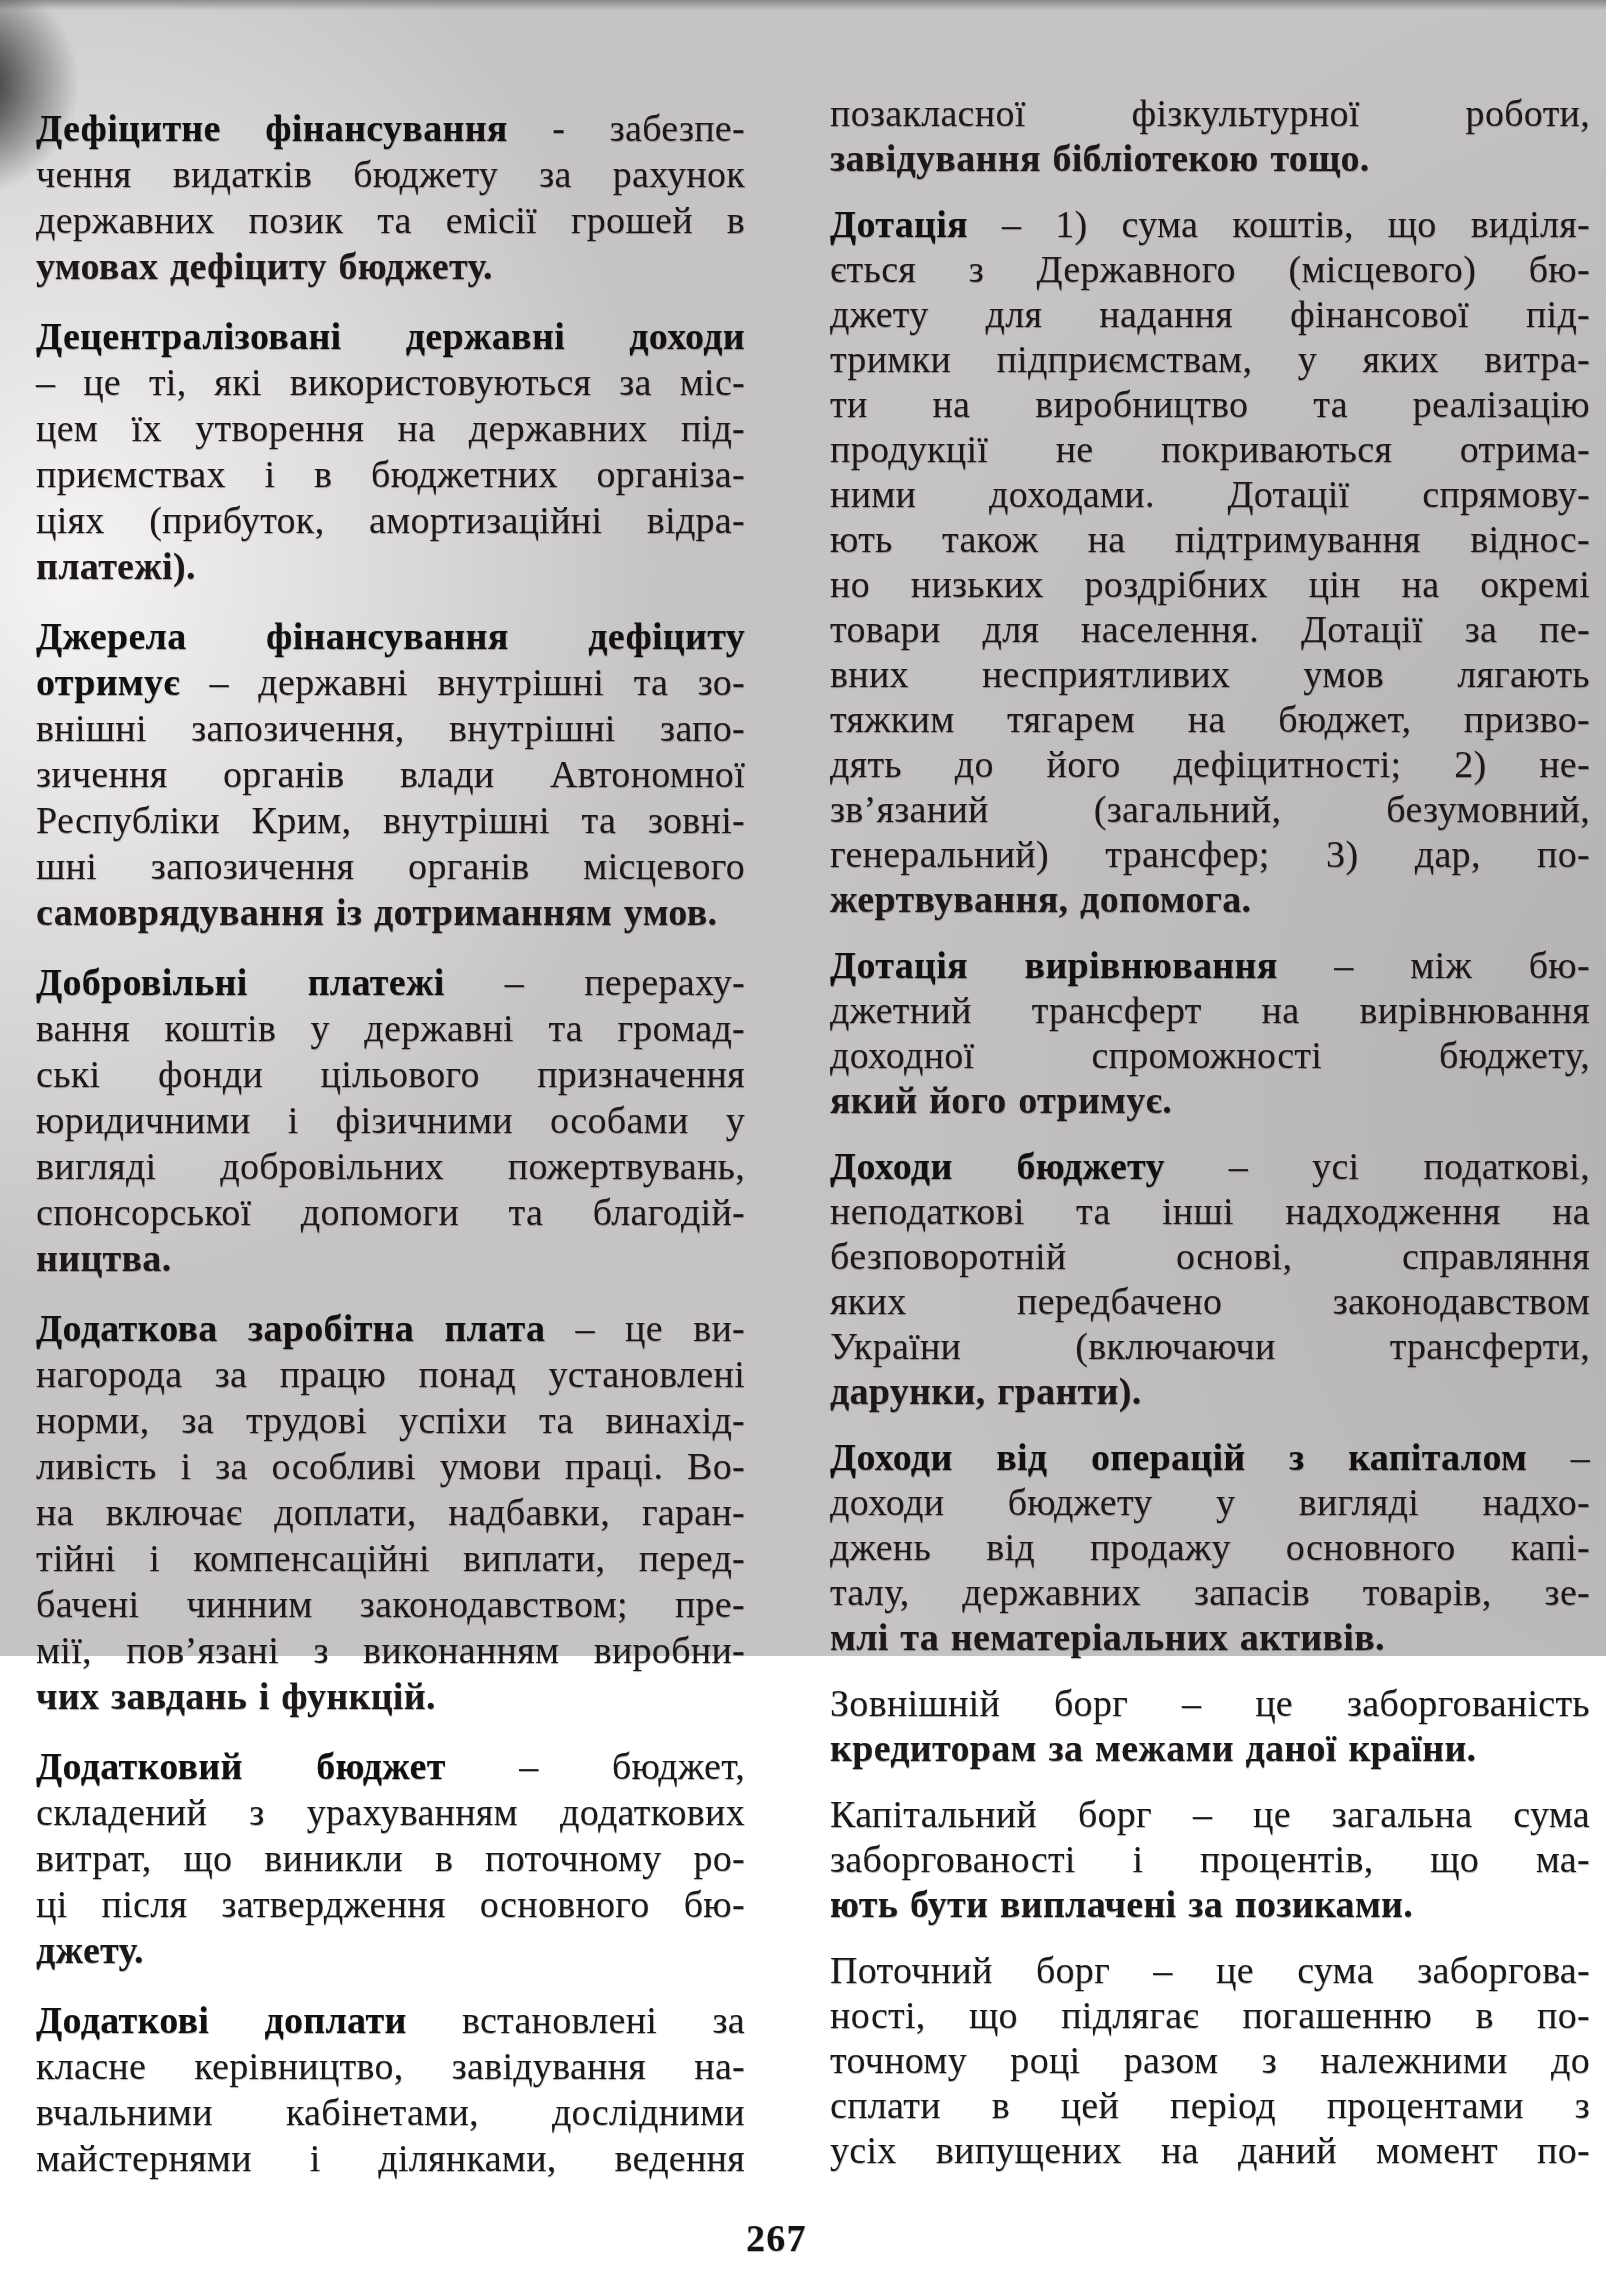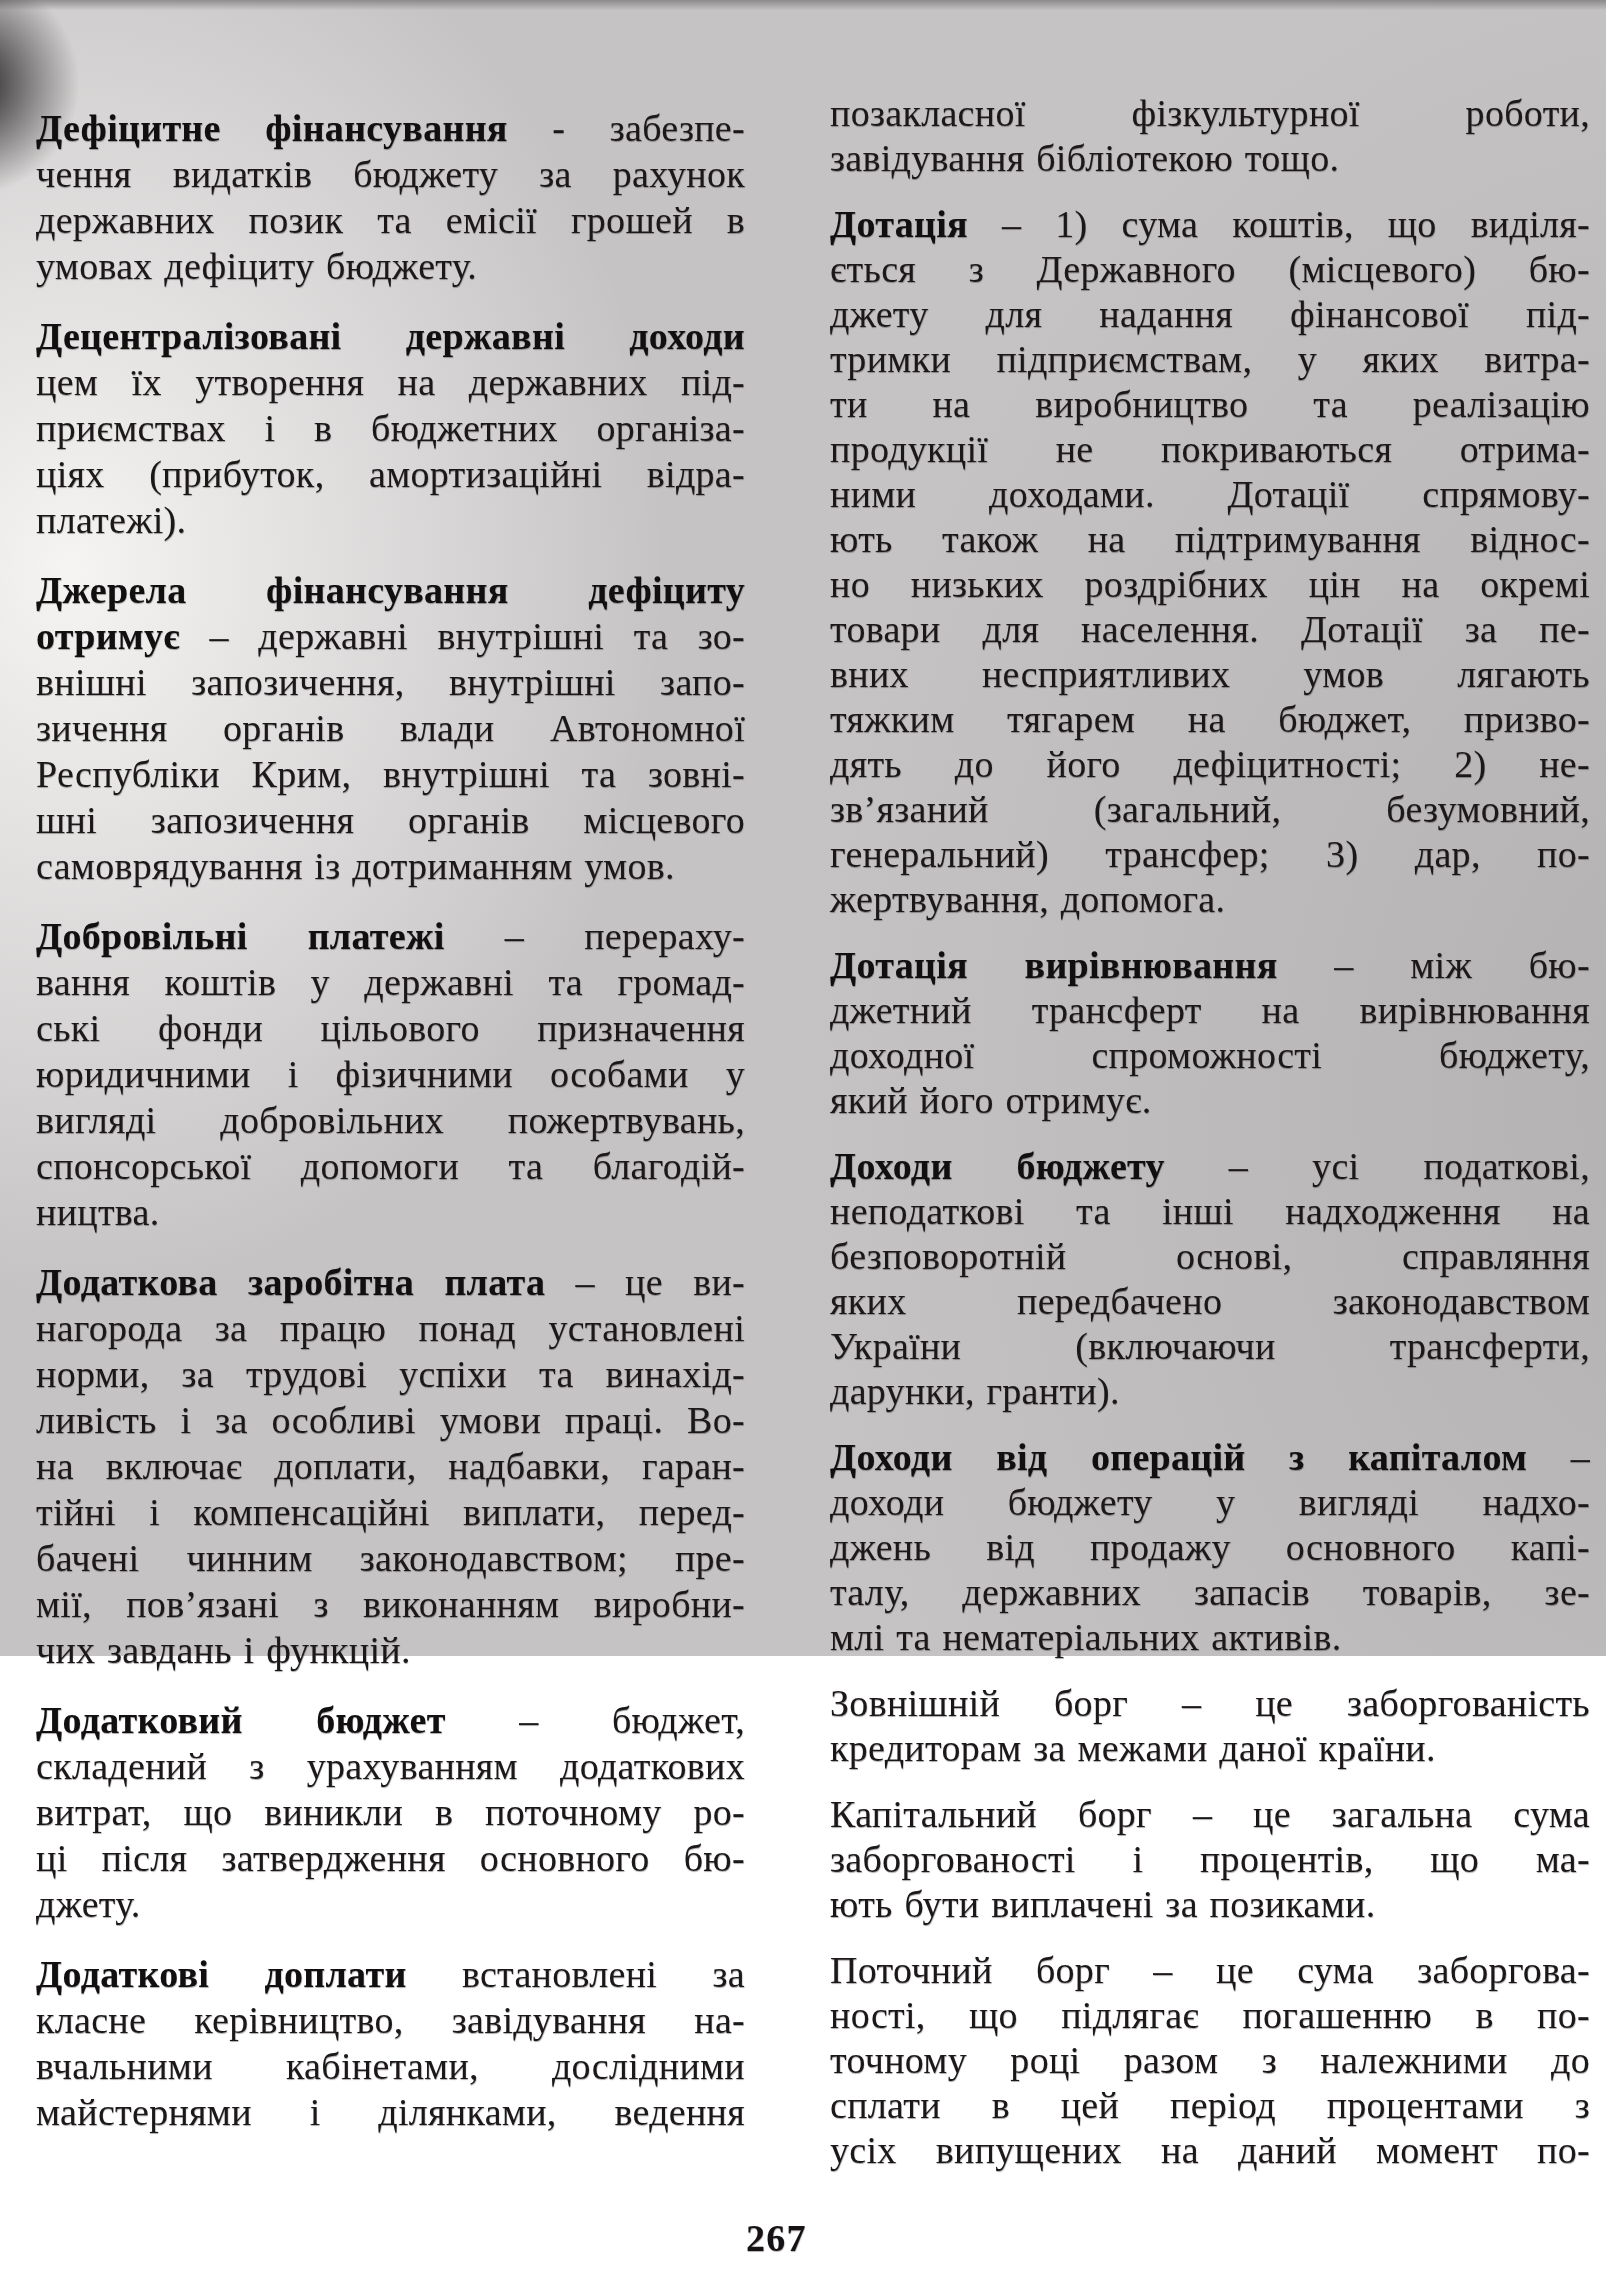--- a/index.html
+++ b/index.html
@@ -23,21 +23,21 @@
   .para{margin:0 0 24px 0;}
   .col-right .para{margin-bottom:21px;}
   .line{
     font-size:38px;line-height:46px;
     text-align:justify;text-align-last:justify;
     word-spacing:1.9px;letter-spacing:0.3px;
     text-shadow:0.4px 0.6px 0.8px rgba(38,32,36,.38);
     white-space:normal;
   }
   .col-right .line{line-height:45px;margin-left:45px;}
-  .line.last{text-align-last:left;}
+  .line.last{text-align-last:left;font-weight:bold;}
   .term{font-weight:bold;color:#120f11;}
   .page-number{
     position:absolute;left:746px;top:2216px;
     font-size:38px;letter-spacing:1.3px;color:#151114;
     text-shadow:0.4px 0.6px 0.8px rgba(38,32,36,.35);
     font-weight:bold;
   }
 </style>
 </head>
 <body>
@@ -45,20 +45,21 @@
 <div class="page">
   <div class="col col-left">
       <div class="para">
         <div class="line"><span class="term">Дефіцитне фінансування</span><span> - забезпе-</span></div>
         <div class="line"><span>чення видатків бюджету за рахунок</span></div>
         <div class="line"><span>державних позик та емісії грошей в</span></div>
         <div class="line last"><span>умовах дефіциту бюджету.</span></div>
       </div>
       <div class="para">
         <div class="line"><span class="term">Децентралізовані державні доходи</span></div>
+        <div class="line"><span>– це ті, які використовуються за міс-</span></div>
         <div class="line"><span>цем їх утворення на державних під-</span></div>
         <div class="line"><span>приємствах і в бюджетних організа-</span></div>
         <div class="line"><span>ціях (прибуток, амортизаційні відра-</span></div>
         <div class="line last"><span>платежі).</span></div>
       </div>
       <div class="para">
         <div class="line"><span class="term">Джерела фінансування дефіциту</span></div>
         <div class="line"><span class="term">отримує</span><span> – державні внутрішні та зо-</span></div>
         <div class="line"><span>внішні запозичення, внутрішні запо-</span></div>
         <div class="line"><span>зичення органів влади Автономної</span></div>

